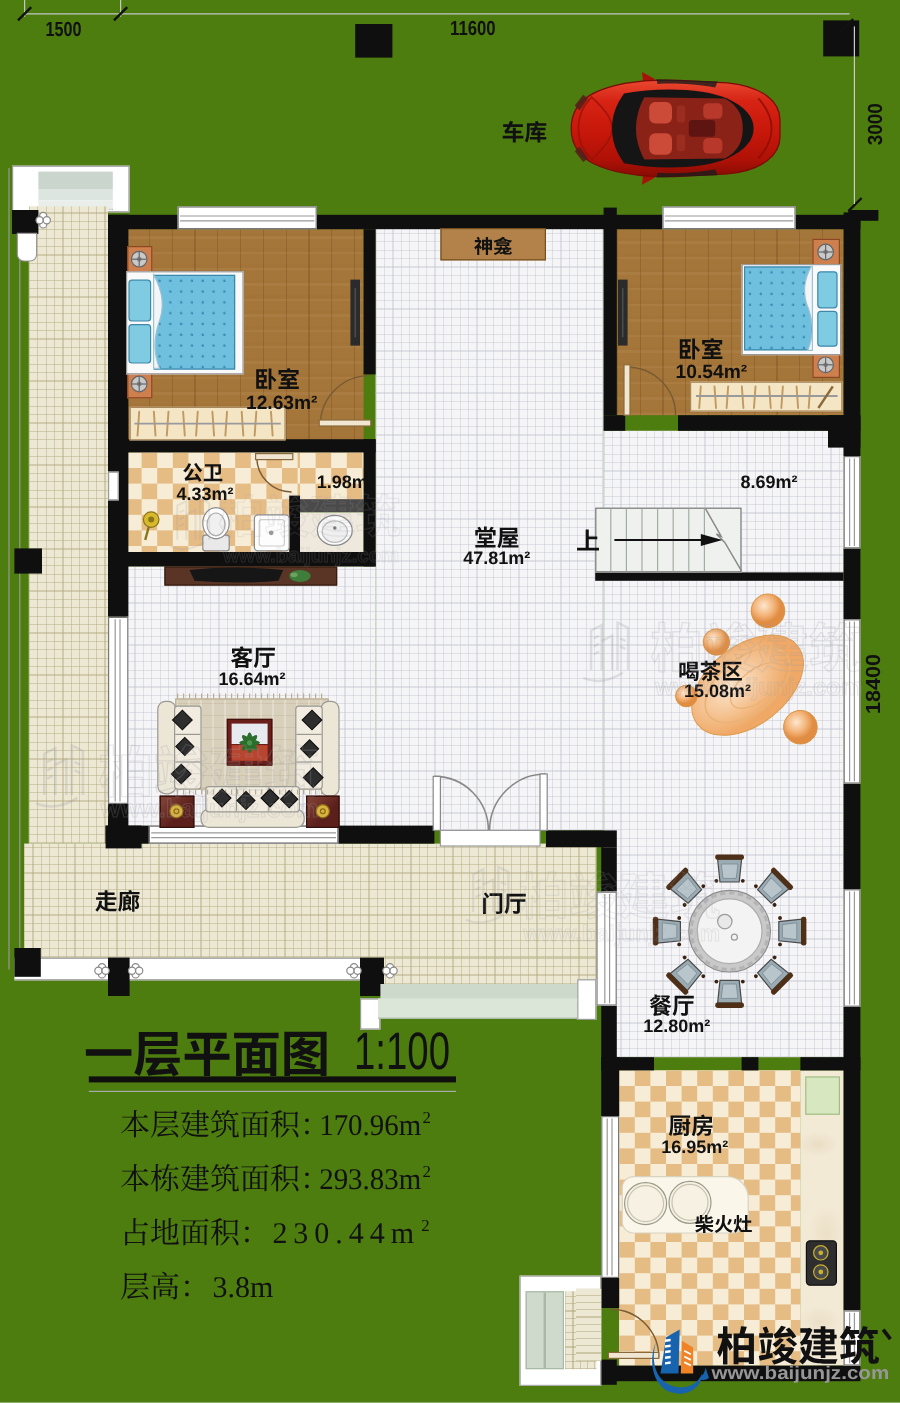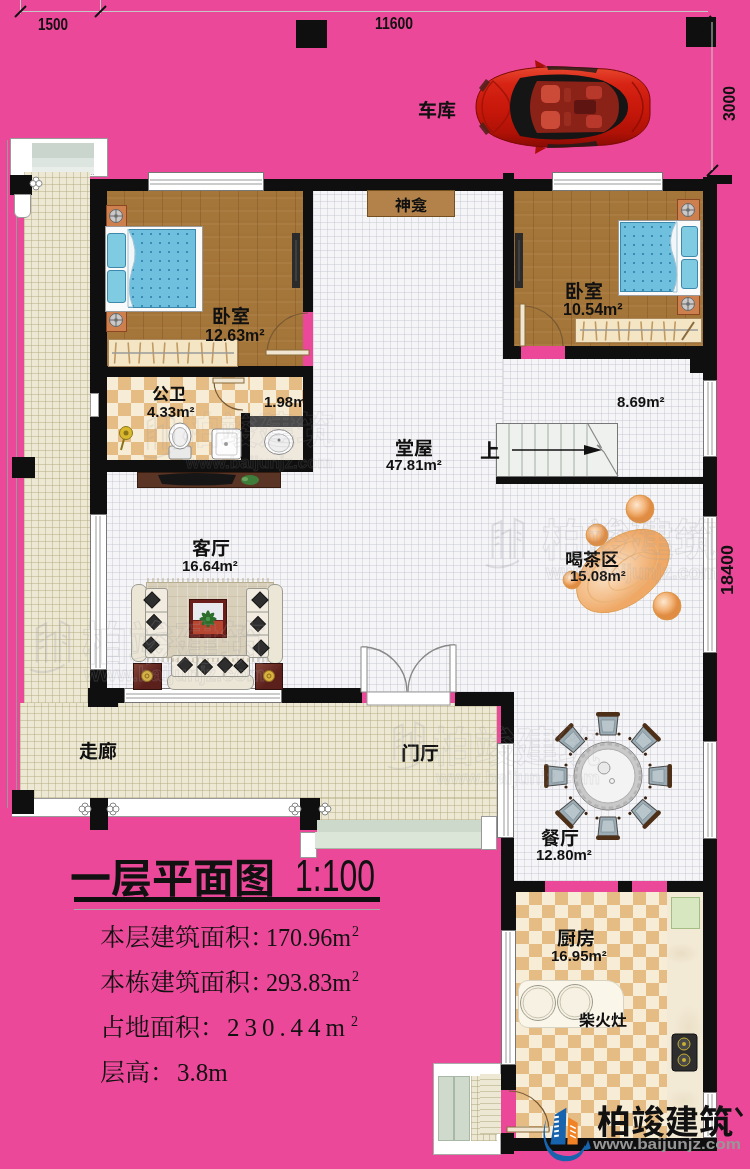--- a/index.html
+++ b/index.html
@@ -1,12 +1,12 @@
 <!DOCTYPE html>
-<html><head><meta charset="utf-8"><style>html,body{margin:0;padding:0;background:#fff;}*{box-sizing:content-box;}#page{position:relative;width:750px;height:1169px;overflow:hidden;background:#ec4899;font-family:"Liberation Sans",sans-serif;}</style></head><body>
+<html><head><meta charset="utf-8"><style>html,body{margin:0;padding:0;background:#fff;}*{box-sizing:content-box;}#page{position:relative;width:750px;height:1169px;overflow:hidden;background:#4d7c0f;font-family:"Liberation Sans",sans-serif;}</style></head><body>
 <div id="page">
 
 <div style="position:absolute;left:296px;top:20px;width:31px;height:28px;background:#0f0f0f;"></div>
 
 <div style="position:absolute;left:686px;top:17px;width:30px;height:30px;background:#0f0f0f;"></div>
 
 <div style="position:absolute;left:7px;top:140px;width:1px;height:668px;background:#999;"></div>
 
 <div style="position:absolute;left:16px;top:140px;width:1px;height:668px;background:#999;"></div>
 

